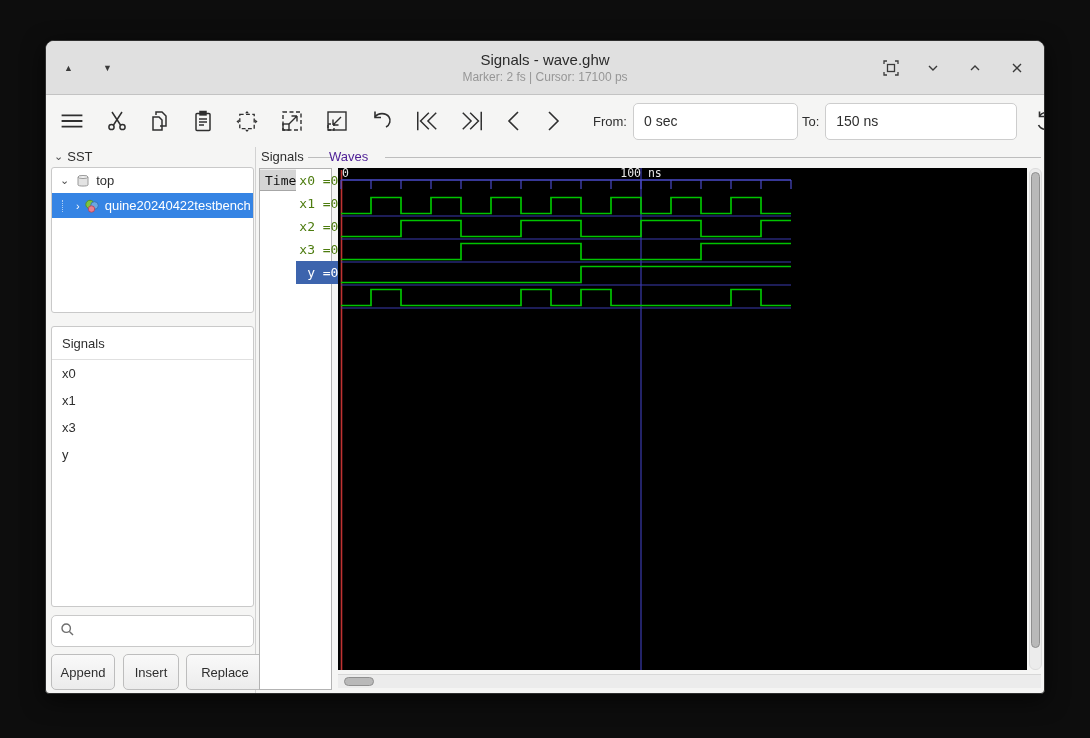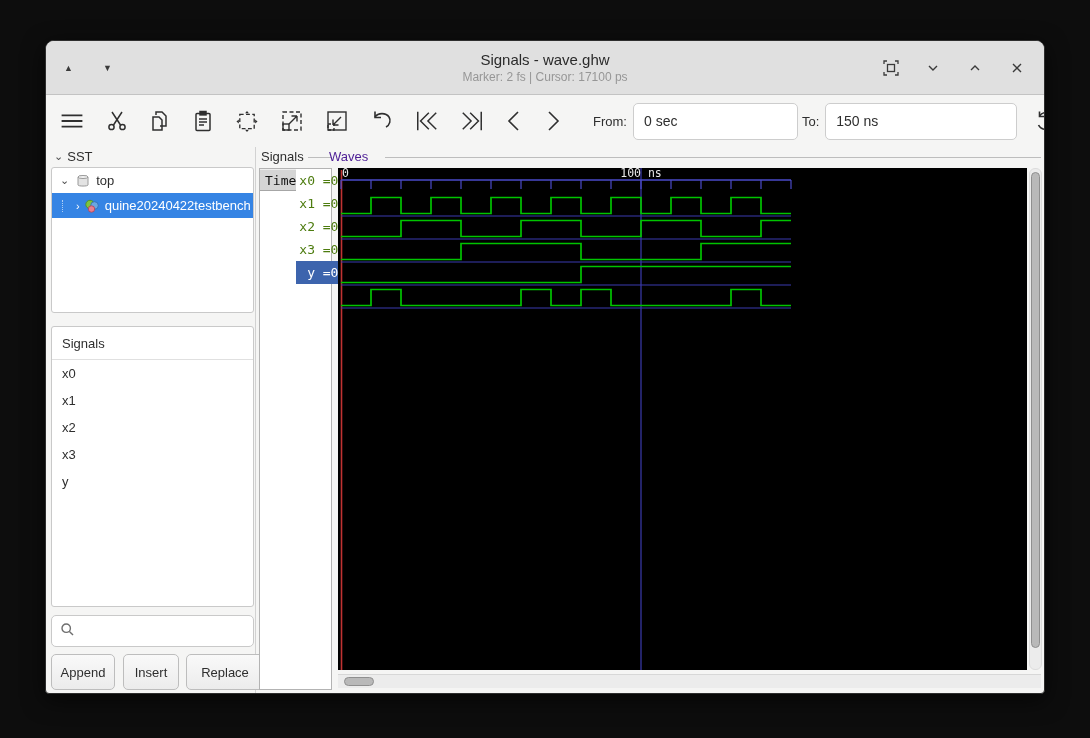--- a/index.html
+++ b/index.html
@@ -282,21 +282,20 @@
         </span>
         <span class="tree-label">quine20240422testbench</span>
       </div>
     </div>
 
     <div class="sigframe">
       <div class="sigframe-header">Signals</div>
       <div>
           <div class="sig-item">x0</div>
           <div class="sig-item">x1</div>
-          <div class="sig-item">x2</div>
           <div class="sig-item">x3</div>
           <div class="sig-item">y</div>
         </div>
     </div>
 
     <div class="searchbox">
       <span>
         <svg width="15" height="15" viewBox="0 0 15 15" stroke="#6e6e6e" stroke-width="1.4" fill="none">
           <circle cx="6.2" cy="6.2" r="4.2"></circle>
             <path d="M9.4 9.4 L13 13"></path>

